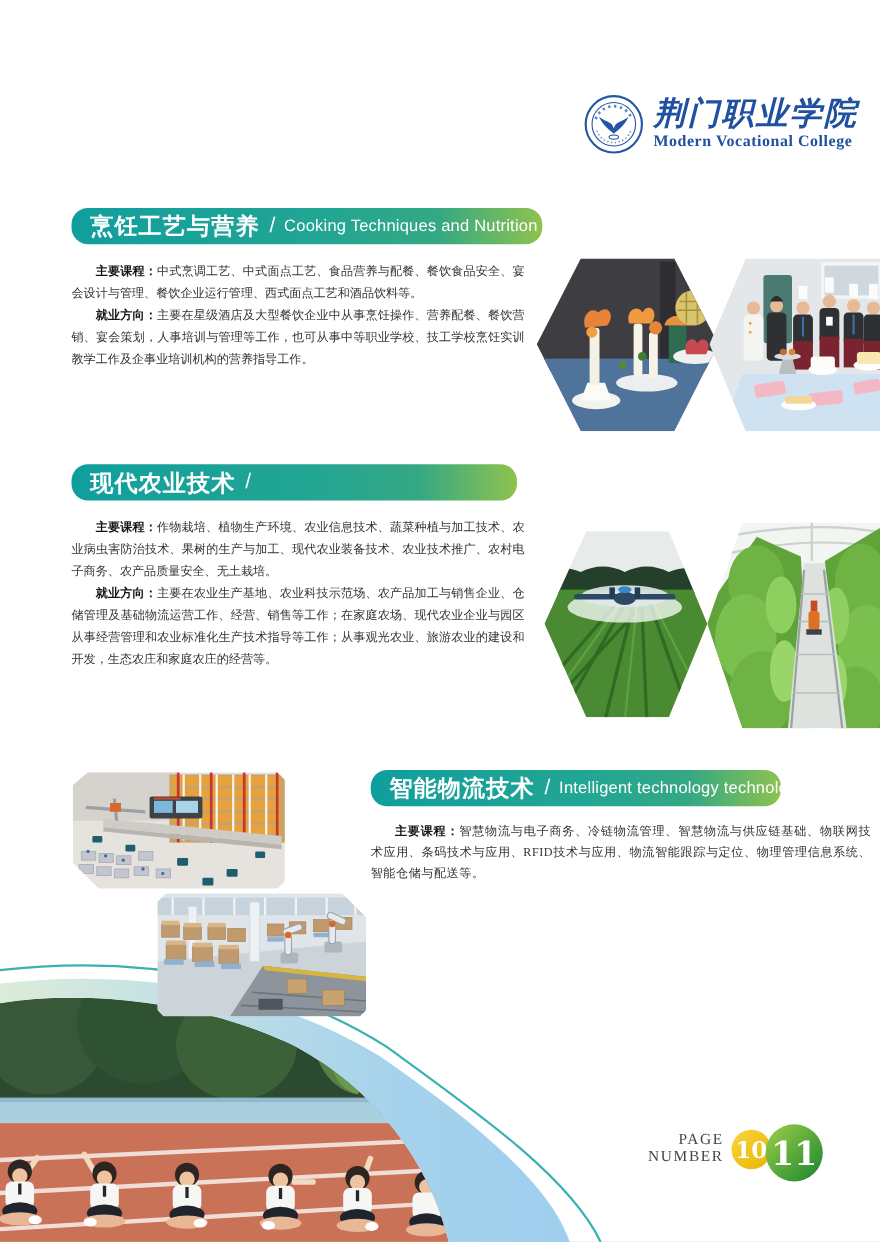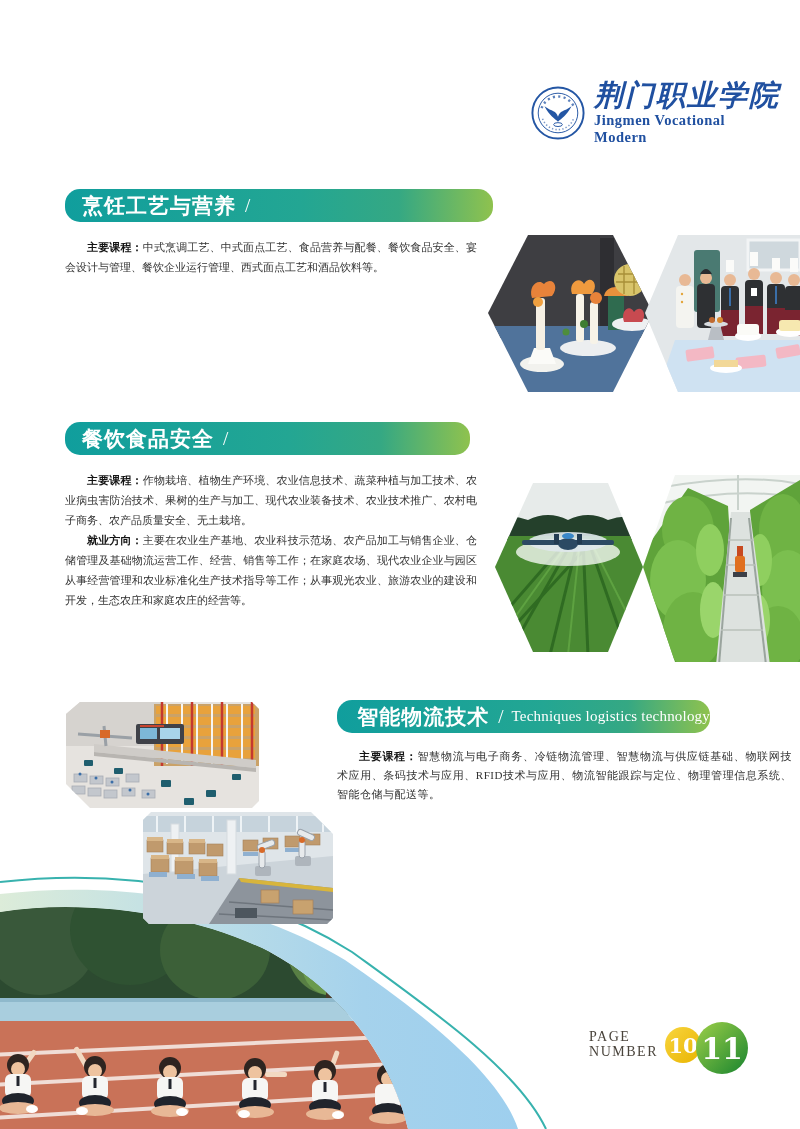--- a/index.html
+++ b/index.html
@@ -11,33 +11,33 @@
   .logo-wrap{left:530px;top:82px;width:250px;height:62px;display:flex;align-items:center;}
   .logo-text{margin-left:8px;}
   .logo-cn{font-family:"Liberation Serif","DejaVu Serif",serif;font-weight:bold;font-style:italic;
            font-size:29px;color:#2050a0;letter-spacing:2px;line-height:30px;white-space:nowrap;}
   .logo-en{font-family:"Liberation Serif","DejaVu Serif",serif;font-weight:bold;
            font-size:14.5px;color:#2050a0;letter-spacing:.5px;margin-top:2px;}
 
   
   .sec-header{height:33px;border-radius:15px;display:flex;align-items:center;
               padding:0 0 0 17px;box-sizing:border-box;color:#fff;
-              background:linear-gradient(90deg,#109e9d 0%,#23a693 55%,#35a883 78%,#8fc24e 100%);font-family:Liberation Serif, serif;}
+              background:linear-gradient(90deg,#109e9d 0%,#23a693 55%,#35a883 78%,#8fc24e 100%);}
   .sec-header .cn{font-size:21px;font-weight:bold;letter-spacing:1px;white-space:nowrap;}
   .sec-header .sep{font-size:19px;font-weight:300;margin:0 8px 0 9px;}
   .sec-header .en{font-size:15px;font-weight:400;white-space:nowrap;letter-spacing:.2px;}
 
   
   .sec-body{font-size:11px;line-height:20px;color:#333;text-align:justify;}
   .sec-body p{margin:0;text-indent:2em;}
   .sec-body b{color:#141414;}
   .body-s3{line-height:19px;letter-spacing:.5px;font-family:Liberation Serif, serif;}
 
   
-  .pagenum-label{right:142px;top:1029px;color:#4a443c;
+  .pagenum-label{right:142px;top:1029px;text-align:right;color:#4a443c;
       font-family:"Liberation Serif","DejaVu Serif",serif;font-size:14px;letter-spacing:1.5px;line-height:15px;}
   svg text{font-family:"DejaVu Serif","Liberation Serif",serif;}
 </style>
 </head>
 <body>
 
 <div class="page">
 
   <svg class="abs" style="left:0;top:870px;" width="800" height="259" viewBox="0 0 800 259">
     <defs>
@@ -139,30 +139,32 @@
     <svg width="58" height="58" viewBox="0 0 58 58">
       <circle cx="29" cy="29" r="26.5" fill="#ffffff" stroke="#2456a4" stroke-width="2"></circle>
       <circle cx="29" cy="29" r="20.5" fill="#ffffff" stroke="#2456a4" stroke-width="1"></circle>
       <path d="M15,22 C20,32 26,35 29,38 C32,35 38,32 43,22 C35,28 31,26 29,33 C27,26 23,28 15,22 Z" fill="#2456a4"></path>
       <ellipse cx="29" cy="41" rx="4.5" ry="2" fill="none" stroke="#2456a4" stroke-width="1"></ellipse>
       <path d="M12,24 A18,18 0 0 1 46,24" fill="none" stroke="#2456a4" stroke-width="2.5" stroke-dasharray="2.2 3.4" opacity=".75"></path>
       <path d="M13,35 A17,17 0 0 0 45,35" fill="none" stroke="#2456a4" stroke-width="1.6" stroke-dasharray="1.4 2.2" opacity=".6"></path>
     </svg>
     <div class="logo-text">
       <div class="logo-cn">荆门职业学院</div>
-      <div class="logo-en">Jingmen Vocational Modern</div>
+      <div class="logo-en">Modern Vocational College</div>
     </div>
   </div>
 
   <div class="abs sec-header" style="left:65px;top:189px;width:428px;">
     <span class="cn">烹饪工艺与营养</span>
     <span class="sep">/</span>
+    <span class="en">Cooking Techniques and Nutrition</span>
   </div>
   <div class="abs sec-body" style="left:65px;top:237px;width:412px;">
     <p><b>主要课程：</b><span>中式烹调工艺、中式面点工艺、食品营养与配餐、餐饮食品安全、宴会设计与管理、餐饮企业运行管理、西式面点工艺和酒品饮料等。</span></p>
+    <p><b>就业方向：</b><span>主要在星级酒店及大型餐饮企业中从事烹饪操作、营养配餐、餐饮营销、宴会策划，人事培训与管理等工作，也可从事中等职业学校、技工学校烹饪实训教学工作及企事业培训机构的营养指导工作。</span></p>
   </div>
 
   <svg class="abs" style="left:480px;top:228px;" width="320" height="170" viewBox="0 0 320 170">
     <defs>
       <clipPath id="hexCarve">
           <polygon points="8,85 48,7 133,7 173,85 133,164 48,164"></polygon>
         </clipPath>
       <clipPath id="chefShape">
           <polygon points="198,7 320,7 320,164 198,164 165,85"></polygon>
         </clipPath>
@@ -252,21 +254,21 @@
         <rect x="299" y="92" width="22" height="11" rx="3" fill="#f6e8b0"></rect>
       <rect x="206" y="120" width="28" height="12" rx="2" fill="#f3b8c4" transform="rotate(-8 220 126)"></rect>
       <rect x="256" y="128" width="30" height="12" rx="2" fill="#f3b8c4" transform="rotate(-6 271 134)"></rect>
       <rect x="296" y="118" width="24" height="11" rx="2" fill="#f3b8c4" transform="rotate(-10 308 123)"></rect>
       <ellipse cx="246" cy="140" rx="16" ry="5" fill="#ffffff"></ellipse>
         <rect x="234" y="132" width="24" height="7" fill="#f2d898"></rect>
     </g>
   </svg>
 
   <div class="abs sec-header" style="left:65px;top:422px;width:405px;">
-    <span class="cn">餐饮食品安全</span>
+    <span class="cn">现代农业技术</span>
     <span class="sep">/</span>
   </div>
   <div class="abs sec-body" style="left:65px;top:470px;width:412px;">
     <p><b>主要课程：</b><span>作物栽培、植物生产环境、农业信息技术、蔬菜种植与加工技术、农业病虫害防治技术、果树的生产与加工、现代农业装备技术、农业技术推广、农村电子商务、农产品质量安全、无土栽培。</span></p>
     <p><b>就业方向：</b><span>主要在农业生产基地、农业科技示范场、农产品加工与销售企业、仓储管理及基础物流运营工作、经营、销售等工作；在家庭农场、现代农业企业与园区从事经营管理和农业标准化生产技术指导等工作；从事观光农业、旅游农业的建设和开发，生态农庄和家庭农庄的经营等。</span></p>
   </div>
 
   <svg class="abs" style="left:488px;top:470px;" width="312" height="195" viewBox="0 0 312 195">
     <defs>
       <clipPath id="hexPlane">
@@ -337,24 +339,24 @@
           <line x1="238" y1="95" x2="268" y2="95"></line>
         <line x1="236" y1="125" x2="271" y2="125"></line>
           <line x1="233" y1="160" x2="275" y2="160"></line>
       </g>
       <rect x="247" y="86" width="10" height="16" rx="2" fill="#e07020"></rect>
       <rect x="249" y="76" width="6" height="10" fill="#c84a20"></rect>
       <rect x="245" y="102" width="14" height="5" fill="#3c4048"></rect>
     </g>
   </svg>
 
-  <div class="abs sec-header" style="left:337px;top:700px;width:373px;justify-content:flex-end;">
+  <div class="abs sec-header" style="left:337px;top:700px;width:373px;">
     <span class="cn">智能物流技术</span>
     <span class="sep">/</span>
-    <span class="en">Techniques logistics technology</span>
+    <span class="en">Intelligent technology technology</span>
   </div>
   <div class="abs sec-body body-s3" style="left:337px;top:747px;width:455px;">
     <p><b>主要课程：</b><span>智慧物流与电子商务、冷链物流管理、智慧物流与供应链基础、物联网技术应用、条码技术与应用、RFID技术与应用、物流智能跟踪与定位、物理管理信息系统、智能仓储与配送等。</span></p>
   </div>
 
   <svg class="abs" style="left:66px;top:702px;" width="193" height="106" viewBox="0 0 193 106">
     <defs>
         <clipPath id="imgAClip">
           <polygon points="14,0 186,0 193,7 193,99 186,106 24,106 0,82 0,12"></polygon>
         </clipPath>

